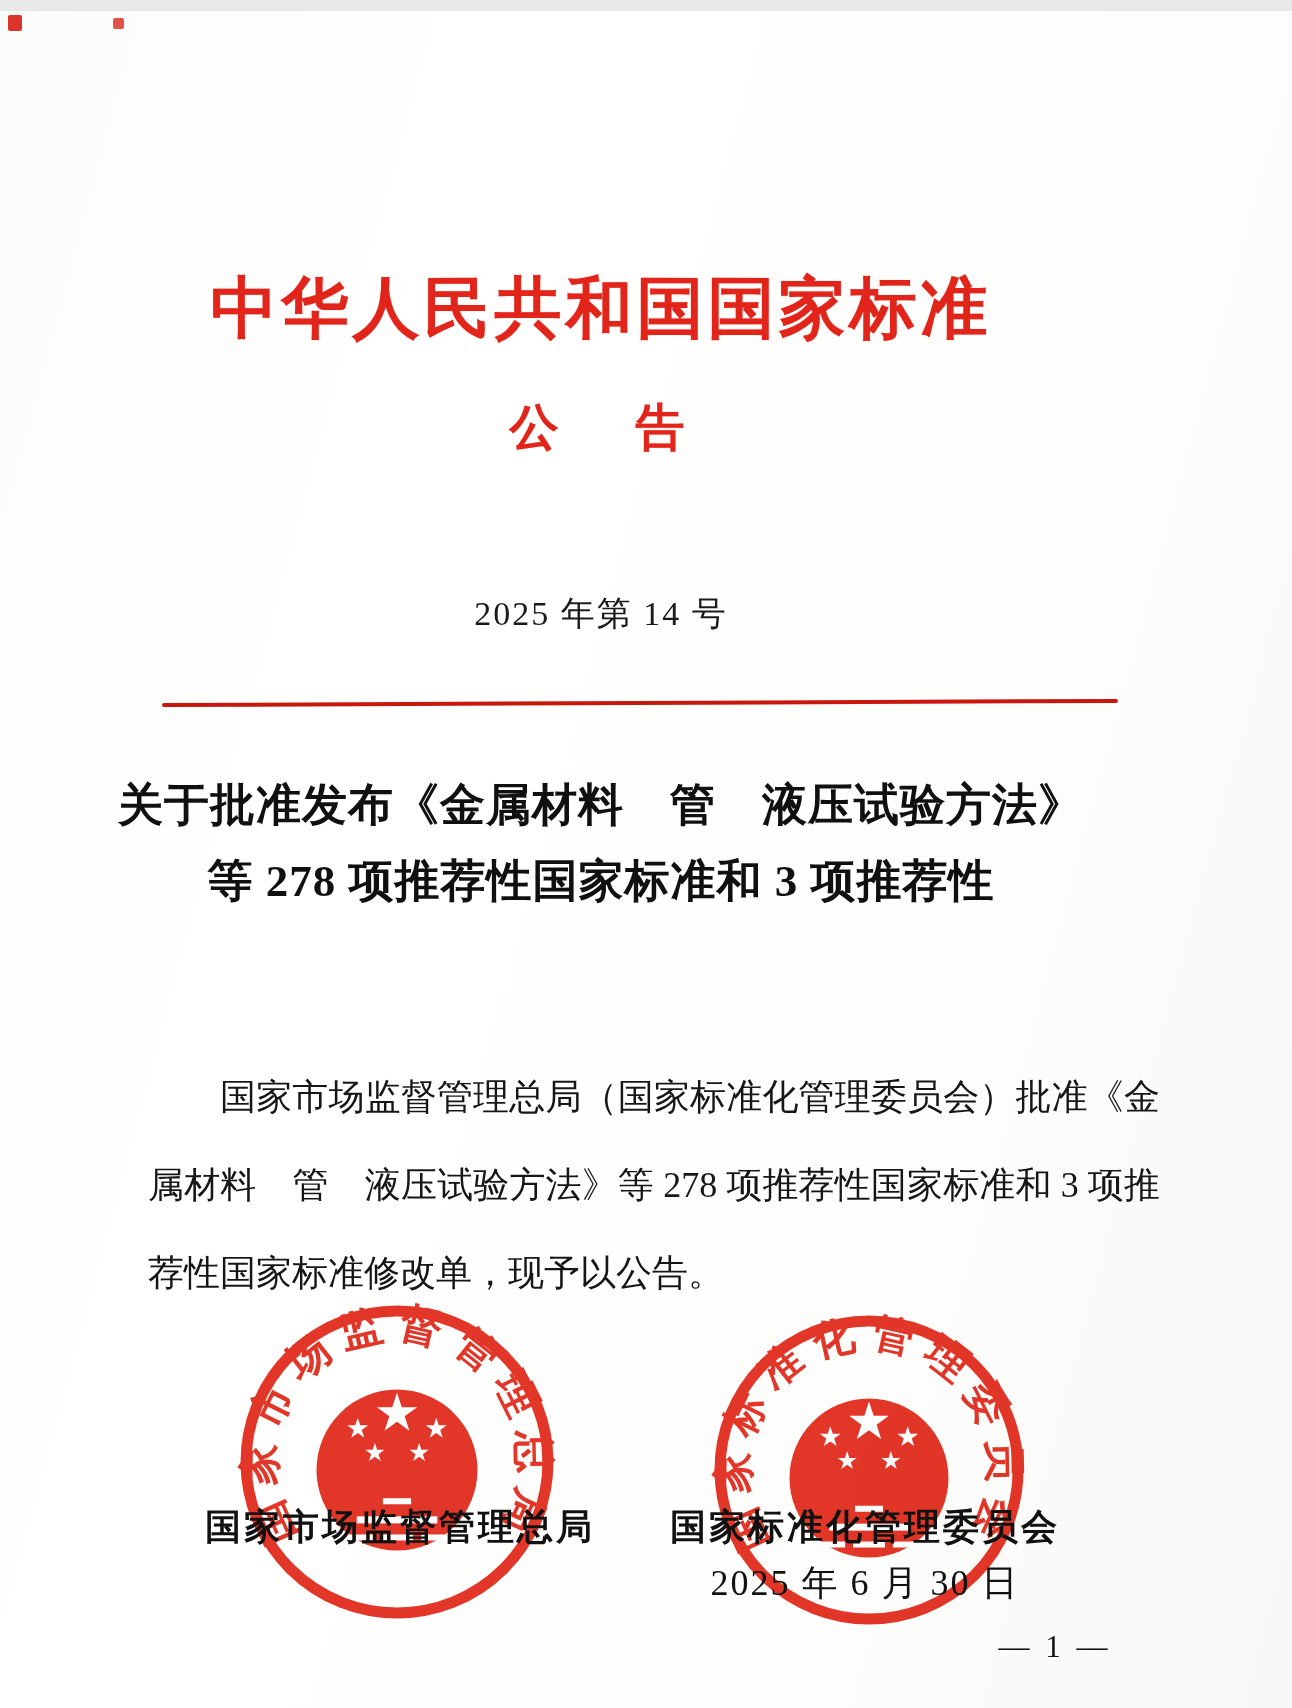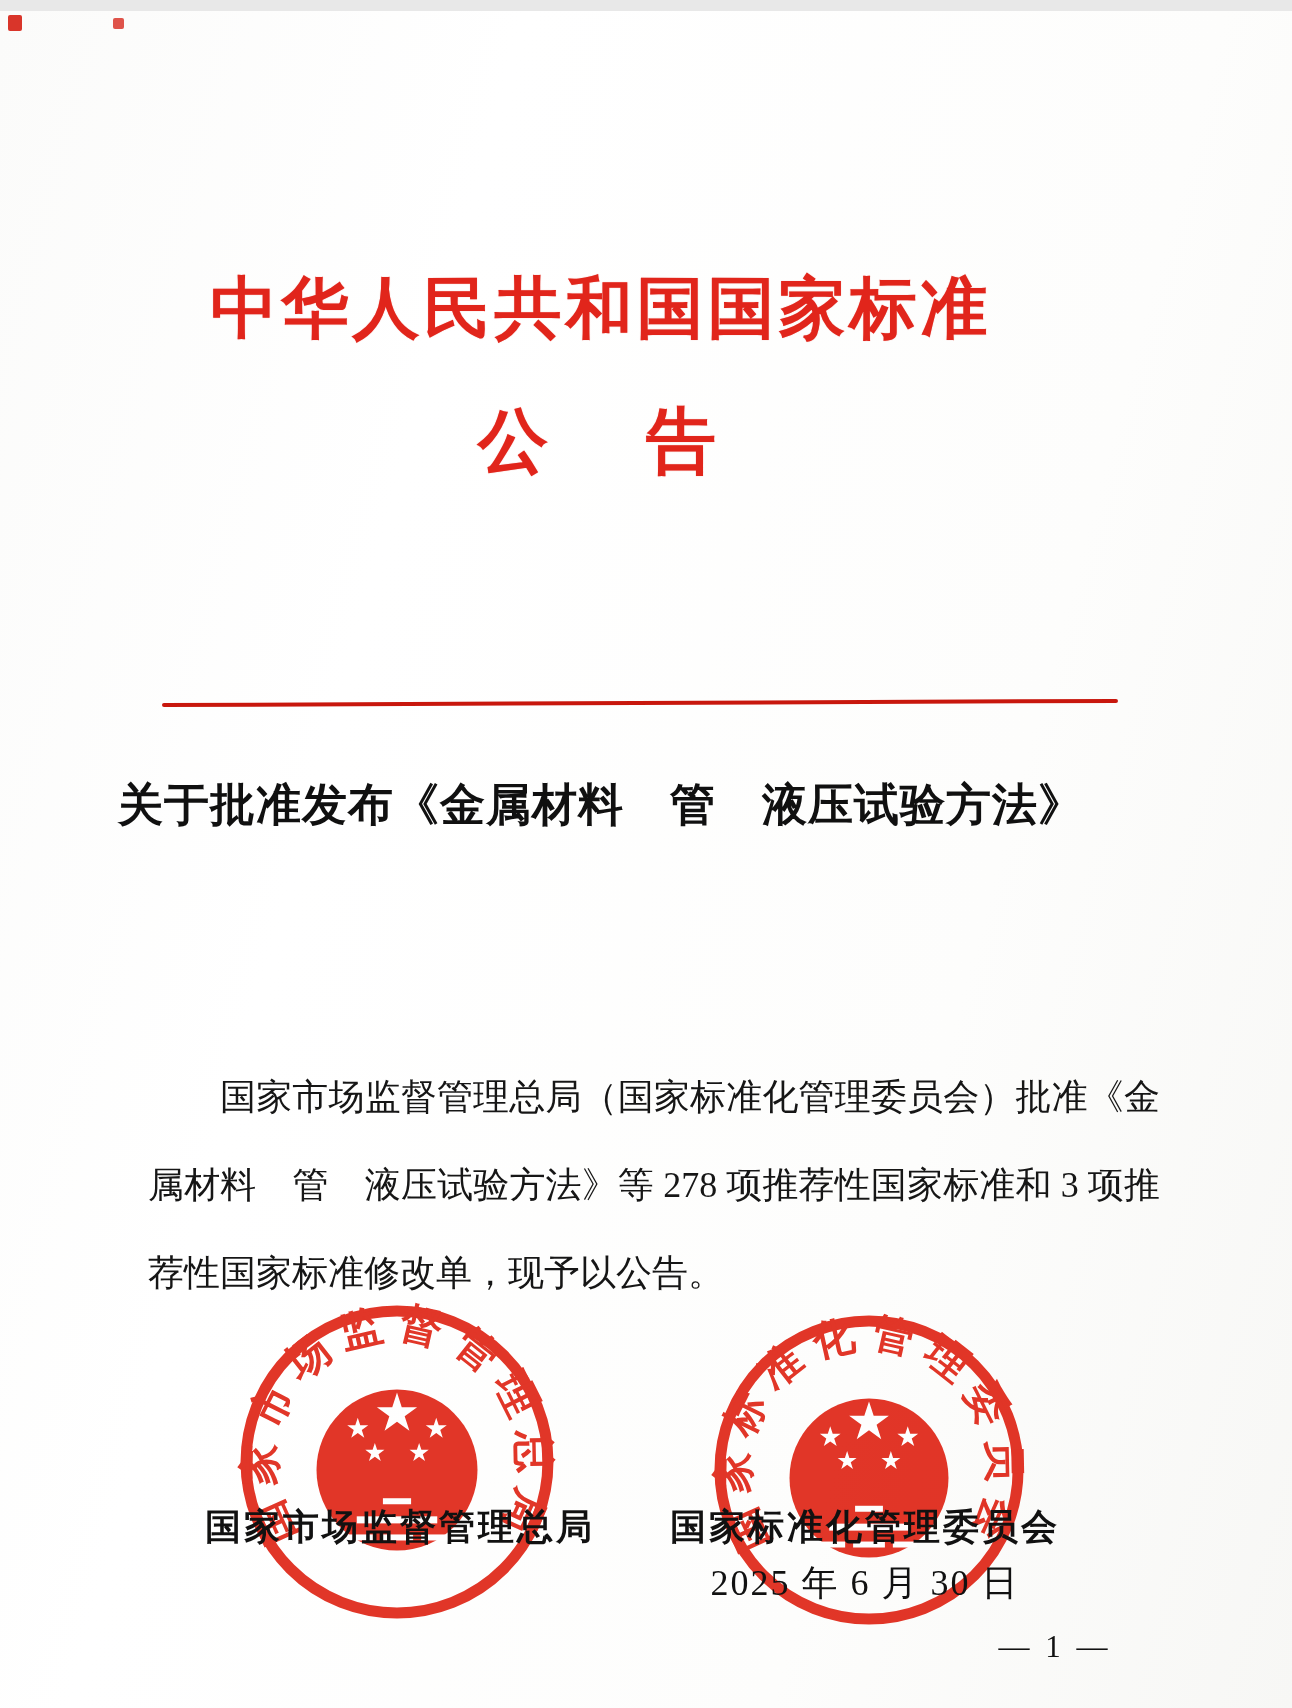--- a/index.html
+++ b/index.html
@@ -23,21 +23,21 @@
   .doc-title {
     top: 252px;
     font-size: 67px;
     font-weight: 700;
     letter-spacing: 4px;
     color: #e1251b;
     text-shadow: 0 0 1px rgba(225,37,27,.45);
   }
   .doc-subtitle {
     top: 384px;
-    font-size: 70px;
+    font-size: 49px;
     font-weight: 700;
     color: #e1251b;
     letter-spacing: 14px;
     text-shadow: 0 0 1px rgba(225,37,27,.45);
     padding-left: 6px;
   }
   .issue-number {
     top: 580px;
     font-size: 34px;
     letter-spacing: 2px;
@@ -113,25 +113,27 @@
 
 <div class="page">
 
   <div class="scan-artifact artifact-1"></div>
   <div class="scan-artifact artifact-2"></div>
 
   <div class="centered-block doc-title">中华人民共和国国家标准</div>
 
   <div class="centered-block doc-subtitle">公　告</div>
 
+  <div class="centered-block issue-number">2025 年第 14 号</div>
 
   <div class="red-rule"></div>
 
   <div class="centered-block doc-heading">
     <div>关于批准发布《金属材料　管　液压试验方法》</div>
+    <div>等 278 项推荐性国家标准和 3 项推荐性</div>
   </div>
 
   <div class="doc-body">
     <p>国家市场监督管理总局（国家标准化管理委员会）批准《金属材料　管　液压试验方法》等 278 项推荐性国家标准和 3 项推荐性国家标准修改单，现予以公告。</p>
   </div>
 
   <svg class="seal seal-left" width="322" height="322" viewBox="0 0 320 320">
     <defs>
       <polygon id="star5" points="0,-1 0.2245,-0.309 0.951,-0.309 0.3633,0.118 0.5878,0.809 0,0.382 -0.5878,0.809 -0.3633,0.118 -0.951,-0.309 -0.2245,-0.309" fill="#ffffff"></polygon>
       <path id="sealArcL" d="M 67 238 A 122 122 0 1 1 253 238" fill="none"></path>

